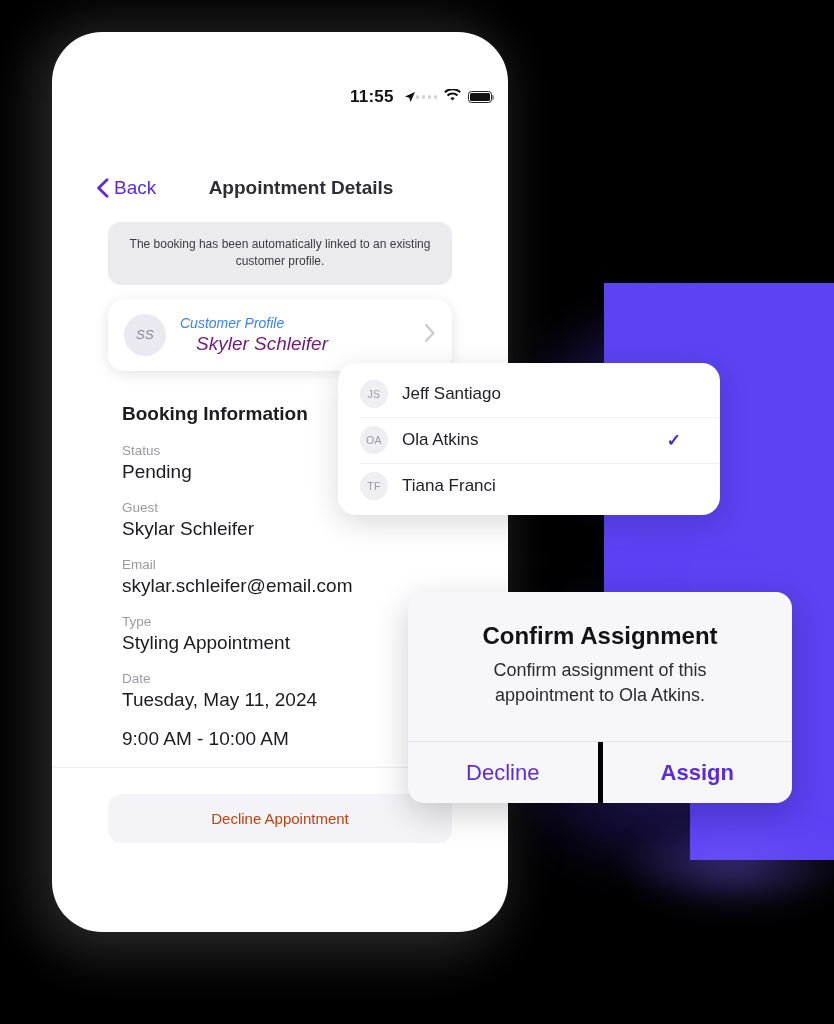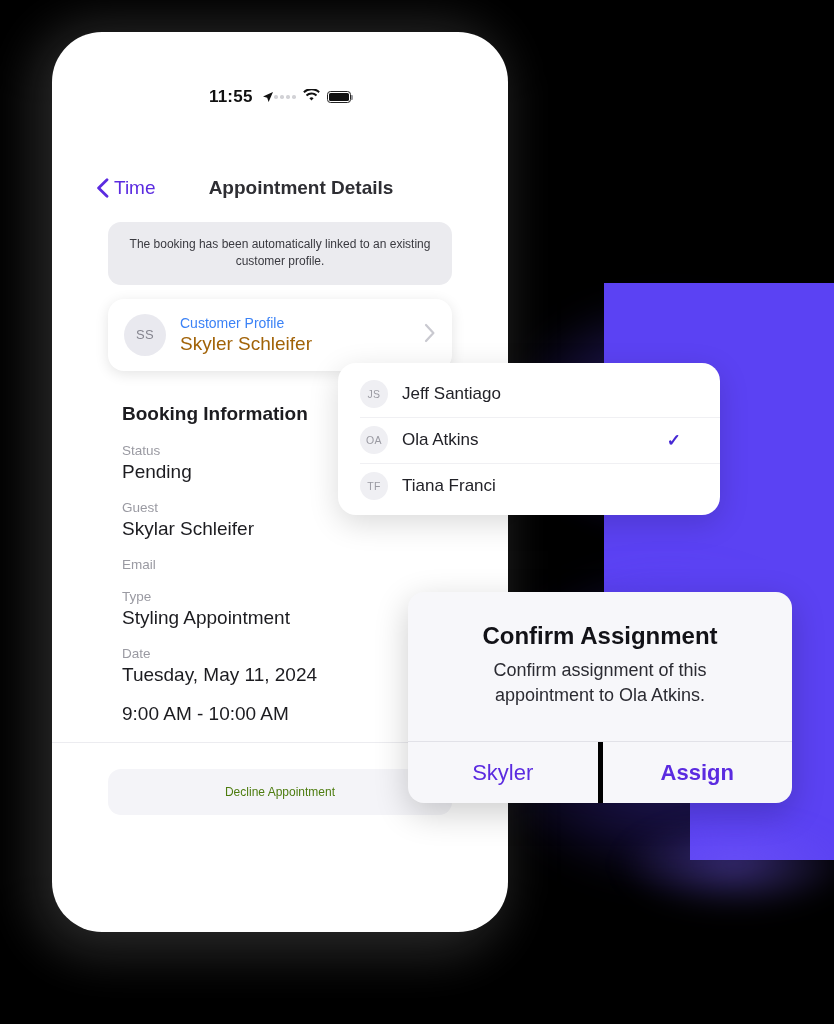--- a/index.html
+++ b/index.html
@@ -40,21 +40,21 @@
     filter:blur(26px); opacity:.95;
   }
   #phone {
     position:absolute; left:52px; top:32px; width:456px; height:900px;
     background:#fff; border-radius:50px; overflow:hidden;
   }
 
   
   #statusbar {
     position:absolute; left:0; top:48px; width:456px; height:34px;
-    display:flex; align-items:center; justify-content:center;
+    display:flex; align-items:center; justify-content:flex-end;
     padding:0 16px;
   }
   #clock { font-size:17px; font-weight:bold; color:#111; letter-spacing:.2px; }
   .loc-arrow { display:inline-block; margin-left:5px; transform:translateY(1px); }
   #status-right { display:flex; align-items:center; gap:7px; }
   .sig-dots { display:flex; gap:2.5px; align-items:center; }
   .sig-dots i { width:3.5px; height:3.5px; border-radius:50%; background:#d2d2d6; display:block; }
   .battery { width:24px; height:12px; border:1.4px solid #222; border-radius:3.5px;
              position:relative; display:flex; align-items:center; padding:1.3px; }
   .battery::after { content:""; position:absolute; right:-3.4px; top:3.4px;
@@ -80,52 +80,52 @@
   #info-banner {
     margin:0 56px; background:#ebebef; border-radius:13px;
     padding:14px 18px; text-align:center; font-size:12px;
     color:#3a3a40; line-height:1.45;
   }
 
   #profile-card {
     margin:14px 56px 0; background:#fff; border-radius:16px;
     box-shadow:0 3px 14px rgba(0,0,0,.11);
     padding:15px 16px; display:flex; align-items:center; gap:14px;
-    position:relative; cursor:pointer;
+    position:relative; cursor:pointer;font-style:italic;
   }
   #profile-avatar {
     width:42px; height:42px; border-radius:50%; background:#e9e9ef;
     display:flex; align-items:center; justify-content:center;
     font-size:13px; color:#85858f; letter-spacing:.4px; flex:none;
   }
   #profile-texts { flex:1; }
   .profile-label { font-size:14px; color:#3b82f6; margin-bottom:2px; }
-  .profile-name { font-size:19px; color:#a16207; }
+  .profile-name { font-size:19px; color:#701a75;margin-left:16px; }
   #profile-chevron { color:#c9c9d0; flex:none; }
 
   #booking-section { margin:32px 0 0 70px; }
   #booking-heading { font-size:19px; font-weight:bold; color:#1c1c20; margin-bottom:18px; }
   .field { margin-bottom:17px; }
   .field-label { font-size:13.5px; color:#9a9aa2; margin-bottom:3px; }
   .field-value { font-size:19px; color:#1c1c20; }
 
   #action-divider {
     margin:6px 0 0 0; height:1px; background:#ececf0; width:456px;
   }
   #actions { padding:16px 56px 0; }
   #assign-appointment-button {
     display:block; width:100%; background:#4628D4; color:#fff;
     border:none; border-radius:13px; padding:16px 0;
     font-size:16px; font-weight:bold; cursor:pointer;
     font-family:"Liberation Sans", sans-serif;
   }
   #decline-appointment-button {
     display:block; width:100%; margin-top:10px; background:#f4f4f8;
-    color:#4d7c0f; border:none; border-radius:13px; padding:16px 0;
-    font-size:12px; cursor:pointer;
+    color:#c2410c; border:none; border-radius:13px; padding:16px 0;
+    font-size:15px; cursor:pointer;
     font-family:"Liberation Sans", sans-serif;
   }
 
   
   #staff-dropdown {
     position:absolute; left:338px; top:363px; width:382px; height:152px;
     background:#fff; border-radius:18px;
     box-shadow:0 8px 30px rgba(0,0,0,.15);
     padding:8px 0; overflow:hidden;
   }
@@ -210,21 +210,21 @@
       </div>
     </div>
 
     <div id="navbar">
       <div id="back-button">
         <span>
           <svg width="13" height="20" viewBox="0 0 13 20">
             <path d="M11 1.8L2.6 10 11 18.2" stroke="#5B2BE0" stroke-width="2.8" fill="none" stroke-linecap="round" stroke-linejoin="round"></path>
           </svg>
         </span>
-        <span>Time</span>
+        <span>Back</span>
       </div>
       <div id="page-title">Appointment Details</div>
     </div>
 
     <div id="content">
 
       <div id="info-banner">The booking has been automatically linked to an existing customer profile.</div>
 
       <div id="profile-card">
         <div id="profile-avatar">SS</div>
@@ -245,20 +245,21 @@
         <div class="field">
           <div class="field-label">Status</div>
           <div class="field-value">Pending</div>
         </div>
         <div class="field">
           <div class="field-label">Guest</div>
           <div class="field-value">Skylar Schleifer</div>
         </div>
         <div class="field">
           <div class="field-label">Email</div>
+          <div class="field-value">skylar.schleifer@email.com</div>
         </div>
         <div class="field">
           <div class="field-label">Type</div>
           <div class="field-value">Styling Appointment</div>
         </div>
         <div class="field">
           <div class="field-label">Date</div>
           <div class="field-value">Tuesday, May 11, 2024</div>
         </div>
         <div class="field">
@@ -292,18 +293,18 @@
       <div class="staff-check"></div>
     </div>
   </div>
 
   <div id="confirm-dialog">
     <div id="dialog-body">
       <div id="dialog-title">Confirm Assignment</div>
       <div id="dialog-message">Confirm assignment of this appointment to Ola Atkins.</div>
     </div>
     <div id="dialog-buttons">
-      <button id="dialog-cancel-button">Skyler</button>
+      <button id="dialog-cancel-button">Decline</button>
       <button id="dialog-assign-button">Assign</button>
     </div>
   </div>
 
 </div>
 
 </body></html>

